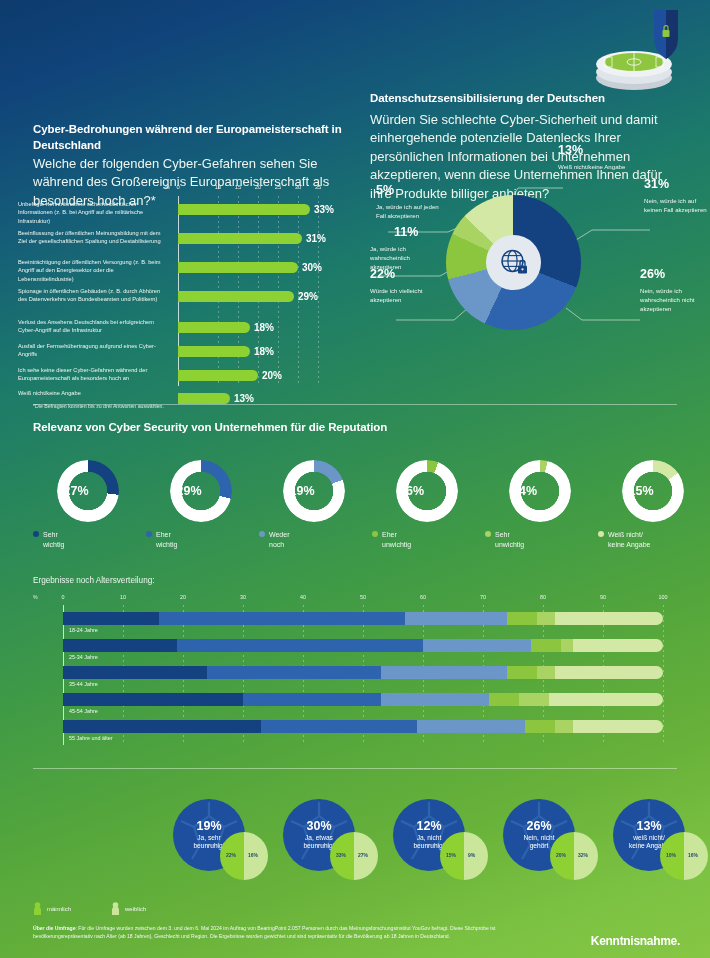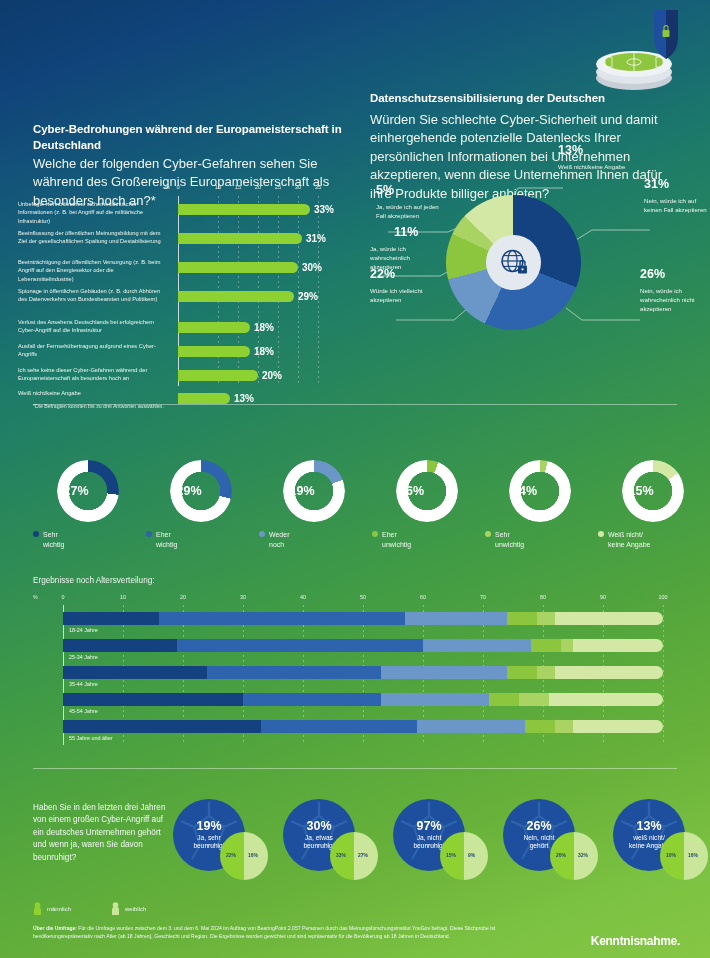--- a/index.html
+++ b/index.html
@@ -310,20 +310,21 @@
         <div class="pie-cal" style="left: 18px; top: 98px;">5%</div>
         <div class="pie-clab" style="left: 18px; top: 118px; width: 68px; text-align: left;">Ja, würde ich auf jeden Fall akzeptieren</div>
         <div class="pie-cal" style="left: 200px; top: 58px;">13%</div>
         <div class="pie-clab" style="left: 200px; top: 78px; width: 80px; text-align: left;">Weiß nicht/keine Angabe</div>
       </div>
   </div>
 
   <div class="divider" style="top:404px;"></div>
 
   <div class="s3">
+    <div class="sect-title" style="left:33px;top:12px;width:600px;">Relevanz von Cyber Security von Unternehmen für die Reputation</div>
 
     <div class="donut-row" id="donut-row">
         <div class="donut-cell" style="left: 0px;">
           <div style="position: relative; width: 62px; height: 62px; margin-left: 12px;">
             <div class="donut" style="background: conic-gradient(rgb(20, 65, 127) 0deg, rgb(20, 65, 127) 97.2deg, rgb(255, 255, 255) 97.2deg, rgb(255, 255, 255) 360deg); border-radius: 50%; mask-image: radial-gradient(circle, transparent 19px, rgb(0, 0, 0) 19.5px);">
               <div class="donut-hole" style="background: transparent; box-shadow: rgba(0, 0, 0, 0) 0px 0px 0px 0px;"></div>
             </div>
             <div class="donut-val">27%</div>
           </div>
           <div class="donut-leg">
@@ -464,21 +465,20 @@
             <i style="background: rgb(211, 232, 165); width: 15%;"></i>
           </div>
           <div class="agelab" style="left: 36px; top: 141px;">55 Jahre und älter</div>
         </div>
     </div>
   </div>
 
   <div class="divider" style="top:768px;"></div>
 
   <div class="s4">
-    <div class="qtext">Haben Sie in den letzten drei Jahren von einem großen Cyber-Angriff auf ein deutsches Unternehmen gehört und wenn ja, waren Sie davon beunruhigt?</div>
     <div id="ball-row">
         <div class="ballset" style="left: 172px;">
       <svg class="ball" viewBox="0 0 74 74">
         <circle cx="37" cy="37" r="36" fill="#1d4f9e"></circle>
         <g fill="none" stroke="#2e63ad" stroke-width="2.2">
           <polygon points="37,18 52,29 46,47 28,47 22,29"></polygon>
           <path d="M37,18 L37,4"></path>
               <path d="M52,29 L65,23"></path>
           <path d="M46,47 L54,61"></path>
               <path d="M28,47 L20,61"></path>
@@ -519,21 +519,21 @@
         <g fill="none" stroke="#2e63ad" stroke-width="2.2">
           <polygon points="37,18 52,29 46,47 28,47 22,29"></polygon>
           <path d="M37,18 L37,4"></path>
               <path d="M52,29 L65,23"></path>
           <path d="M46,47 L54,61"></path>
               <path d="M28,47 L20,61"></path>
           <path d="M22,29 L9,23"></path>
         </g>
       </svg>
       <div class="ball-cap">
-        <b>97%</b>
+        <b>12%</b>
         <em>Ja, nicht<br>beunruhigt</em>
       </div>
       <div class="minipie" style="border-radius:50%;background:conic-gradient(from 180deg, #8ed132 0deg 180deg, #c9e69a 180deg 360deg);"></div>
       <div class="mini-m" style="left:54px;top:54px;">15%</div>
       <div class="mini-w" style="left:76px;top:54px;">9%</div>
     </div>
         <div class="ballset" style="left: 502px;">
       <svg class="ball" viewBox="0 0 74 74">
         <circle cx="37" cy="37" r="36" fill="#1d4f9e"></circle>
         <g fill="none" stroke="#2e63ad" stroke-width="2.2">

